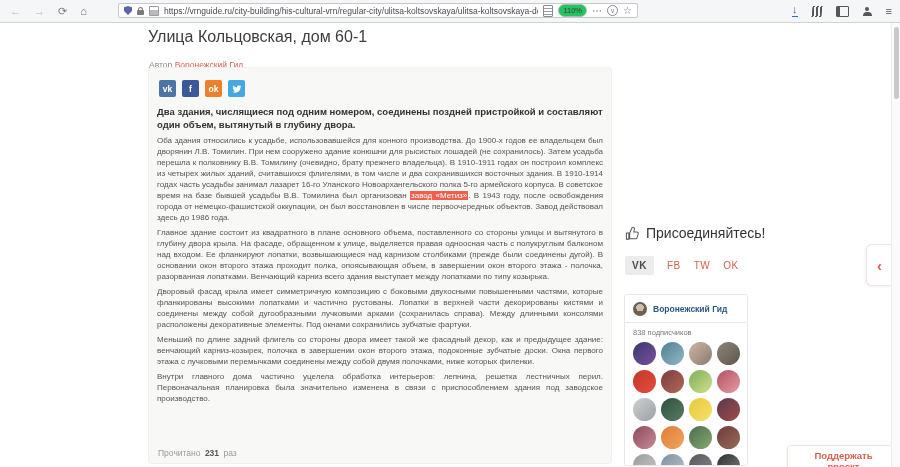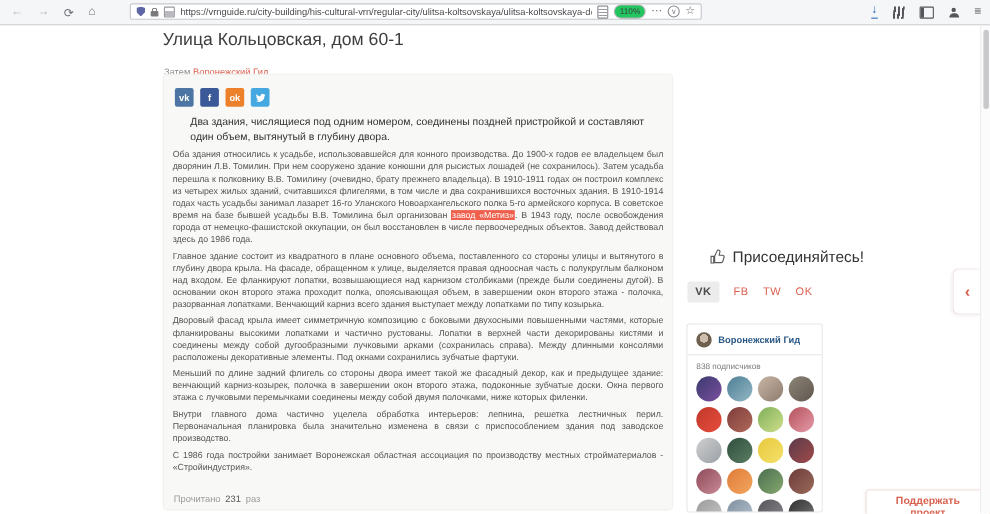--- a/index.html
+++ b/index.html
@@ -61,27 +61,27 @@
   }
   .tools-row{display:flex;justify-content:flex-end;align-items:center;gap:5px;height:11px;
     font-size:8px;color:#9a9a9a;}
   .tools-row a{color:var(--accent);text-decoration:none;font-size:8.5px;}
   .tool-sep{width:1px;height:9px;background:#e0d8d2;}
   .mag{width:9px;height:9px;border:1px solid var(--accent);border-radius:50%;
     color:var(--accent);font-size:8px;line-height:7px;text-align:center;font-weight:bold;}
   .social-row{display:flex;gap:6px;margin:7px 0 0 2px;}
   .soc{width:17px;height:17px;border-radius:2px;color:#fff;font-weight:bold;font-size:8.5px;
     display:flex;align-items:center;justify-content:center;text-decoration:none;}
-  .intro{margin:9px 16px 4px;font-size:9.5px;font-weight:normal;color:#333;line-height:12.5px;text-align:left;}
+  .intro{margin:9px 0 4px;font-size:9.5px;font-weight:bold;color:#333;line-height:12.5px;text-align:left;}
   #paragraphs p{margin:0 0 4px;font-size:8px;line-height:11px;color:#555;text-align:justify;}
   .hl{background:var(--hl);color:#fff;padding:0 1px;}
   .read-count{position:absolute;left:9px;bottom:5px;font-size:8.5px;color:#9a9a9a;}
-  .read-count .cnt{font-weight:normal;color:#555;margin:4px 2px;}
-  
-  .join-heading{position:absolute;left:645px;top:202px;display:flex;align-items:center;gap:6px;
+  .read-count .cnt{font-weight:bold;color:#555;margin:4px 2px;}
+  
+  .join-heading{position:absolute;left:625px;top:202px;display:flex;align-items:center;gap:6px;
     font-size:14px;color:#333;}
   .tabs-row{position:absolute;left:625px;top:233px;display:flex;align-items:center;gap:13px;}
   .tab{font-size:10px;color:var(--accent);letter-spacing:.5px;cursor:pointer;}
   .tab.active{background:#ececec;color:#4a4a4a;font-weight:bold;padding:4px 7px;border-radius:2px;}
   .vk-widget{position:absolute;left:624px;top:271px;width:124px;height:172px;box-sizing:border-box;
     background:#fff;border:1px solid #e7e8ec;border-radius:3px;overflow:hidden;}
   .vkw-head{display:flex;align-items:center;gap:6px;padding:7px 8px 6px;border-bottom:1px solid #e7e8ec;}
   .vkw-logo{width:14px;height:14px;border-radius:50%;
     background:radial-gradient(circle at 50% 40%, #cdbfae 0 35%, #6f5f4e 36%);}
   .vkw-name{font-size:8.5px;font-weight:bold;color:#2a5885;text-decoration:none;}
@@ -125,21 +125,21 @@
     <span class="sidebar-ico"></span>
     <span class="account"></span>
     <span>≡</span>
   </div>
 </div>
 
 <div class="viewport">
 
   <h1 class="page-title">Улица Кольцовская, дом 60-1</h1>
   <div class="author-line">
-    <span>Затем</span>
+    <span>Автор</span>
     <a href="#">Воронежский Гид</a>
   </div>
 
   <div class="article-box">
 
     <div class="social-row">
       <a href="#" class="soc" style="background: rgb(76, 117, 163);">vk</a>
       <a href="#" class="soc" style="background: rgb(59, 89, 152);">f</a>
       <a href="#" class="soc" style="background: rgb(237, 129, 43);">ok</a>
       <a href="#" class="soc" style="background: rgb(69, 168, 224);">
@@ -150,21 +150,20 @@
     </div>
 
     <p class="intro">Два здания, числящиеся под одним номером, соединены поздней пристройкой и составляют один объем, вытянутый в глубину двора.</p>
 
     <div id="paragraphs">
         <p><span>Оба здания относились к усадьбе, использовавшейся для конного производства. До 1900-х годов ее владельцем был дворянин Л.В. Томилин. При нем сооружено здание конюшни для рысистых лошадей (не сохранилось). Затем усадьба перешла к полковнику В.В. Томилину (очевидно, брату прежнего владельца). В 1910-1911 годах он построил комплекс из четырех жилых зданий, считавшихся флигелями, в том числе и два сохранившихся восточных здания. В 1910-1914 годах часть усадьбы занимал лазарет 16-го Уланского Новоархангельского полка 5-го армейского корпуса. В советское время на базе бывшей усадьбы В.В. Томилина был организован </span><span class="hl">завод «Метиз»</span><span>. В 1943 году, после освобождения города от немецко-фашистской оккупации, он был восстановлен в числе первоочередных объектов. Завод действовал здесь до 1986 года.</span></p>
         <p><span>Главное здание состоит из квадратного в плане основного объема, поставленного со стороны улицы и вытянутого в глубину двора крыла. На фасаде, обращенном к улице, выделяется правая одноосная часть с полукруглым балконом над входом. Ее фланкируют лопатки, возвышающиеся над карнизом столбиками (прежде были соединены дугой). В основании окон второго этажа проходит полка, опоясывающая объем, в завершении окон второго этажа - полочка, разорванная лопатками. Венчающий карниз всего здания выступает между лопатками по типу козырька.</span></p>
         <p><span>Дворовый фасад крыла имеет симметричную композицию с боковыми двухосными повышенными частями, которые фланкированы высокими лопатками и частично рустованы. Лопатки в верхней части декорированы кистями и соединены между собой дугообразными лучковыми арками (сохранилась справа). Между длинными консолями расположены декоративные элементы. Под окнами сохранились зубчатые фартуки.</span></p>
         <p><span>Меньший по длине задний флигель со стороны двора имеет такой же фасадный декор, как и предыдущее здание: венчающий карниз-козырек, полочка в завершении окон второго этажа, подоконные зубчатые доски. Окна первого этажа с лучковыми перемычками соединены между собой двумя полочками, ниже которых филенки.</span></p>
         <p><span>Внутри главного дома частично уцелела обработка интерьеров: лепнина, решетка лестничных перил. Первоначальная планировка была значительно изменена в связи с приспособлением здания под заводское производство.</span></p>
-        <p><span>С 1986 года постройки занимает Воронежская областная ассоциация по производству местных стройматериалов - «Стройиндустрия».</span></p>
       </div>
 
     <div class="read-count">
       <span>Прочитано</span>
       <span class="cnt">231</span>
       <span>раз</span>
     </div>
   </div>
 
   <div class="join-heading">

